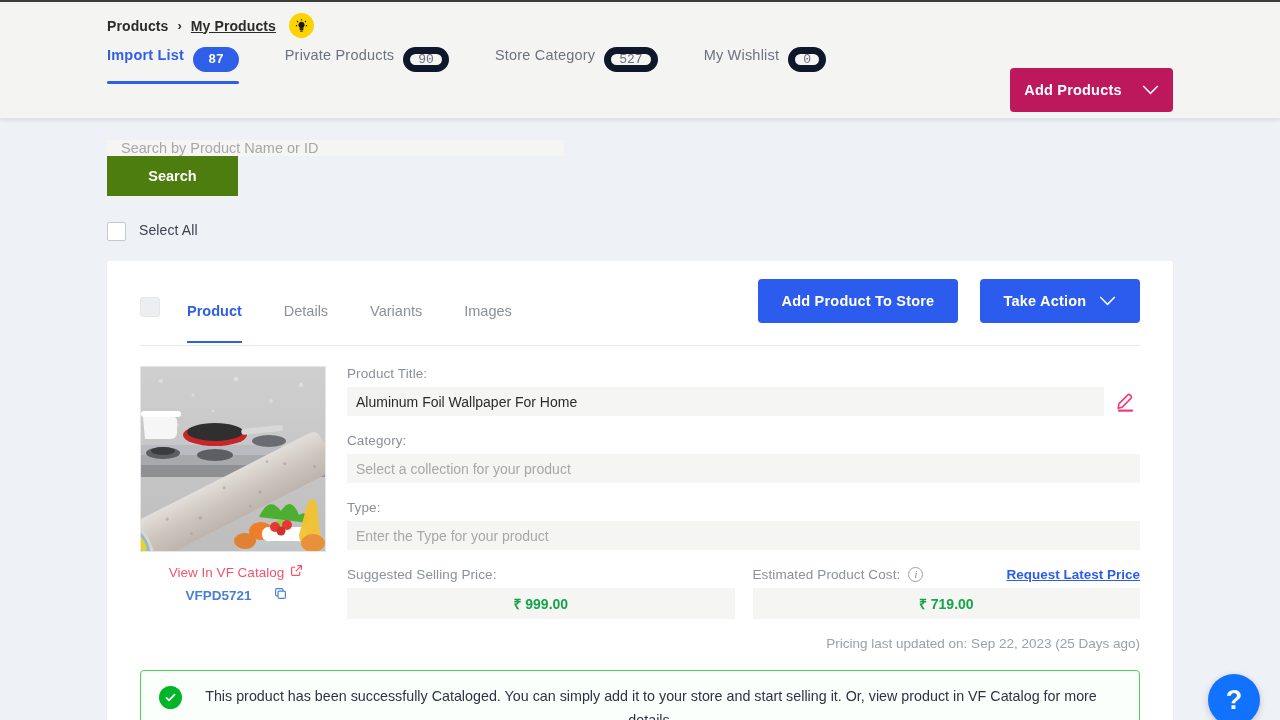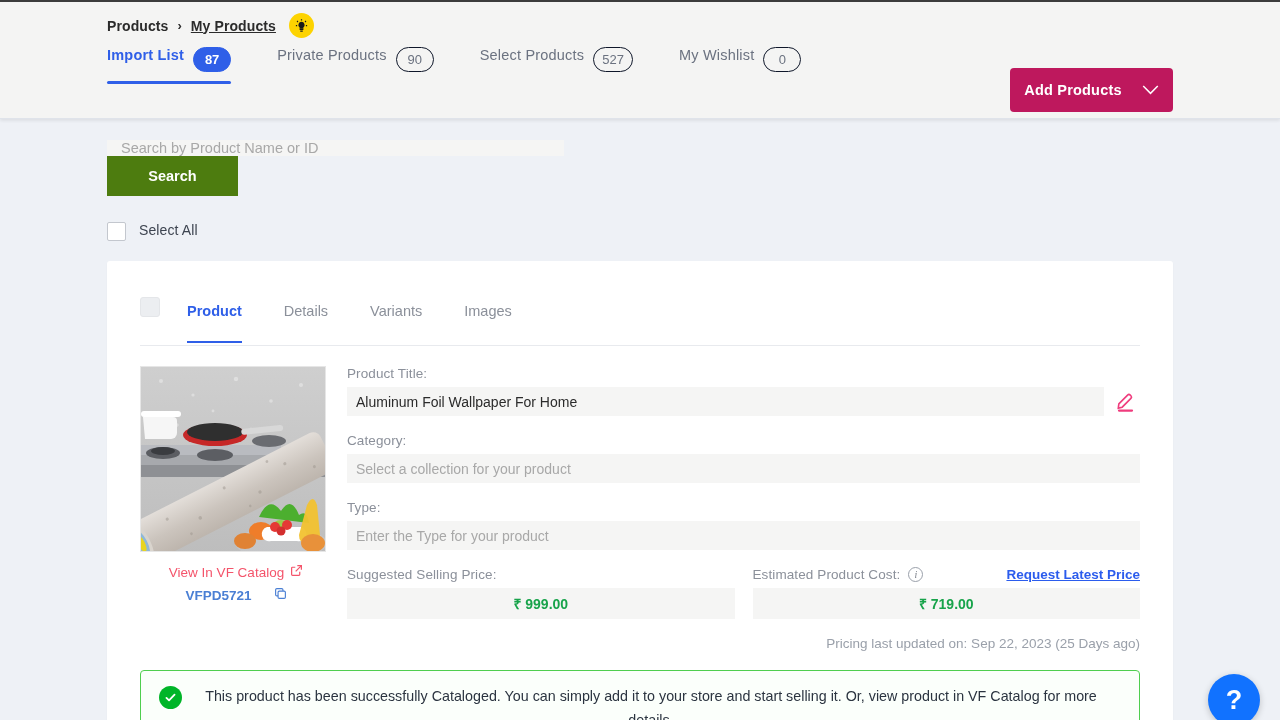--- a/index.html
+++ b/index.html
@@ -33,23 +33,23 @@
     justify-content: center; margin-left: 4px; font-size: 14px; line-height: 1;
   }
   .bulb svg { display:block; }
 
   .tabs { display: flex; align-items: flex-start; gap: 46px; margin-top: 21px; }
   .tab { display: flex; gap: 9px; padding-bottom: 12px; cursor: pointer; position: relative; }
   .tab-label { font-size: 14.5px; color: #6b7280; letter-spacing: .2px; }
   .tab.active .tab-label { color: #2f5fe8; font-weight: bold; }
   .tab-badge {
     min-width: 38px; height: 25px; border-radius: 13px;
-    border: 1px solid #0f172a; color: #6b7280;
+    border: 7px solid #0f172a; color: #6b7280;
     font-size: 13px; display: flex; align-items: center; justify-content: center;
-    padding: 0 8px; background: transparent;
+    padding: 0 8px; background: transparent; font-family: Liberation Mono, monospace;
   }
   .tab.active .tab-badge {
     background: #2f5fe8; border-color: #2f5fe8; color: #fff; font-weight: bold;
   }
   .tab.active::after {
     content: ""; position: absolute; left: 0; right: 0; bottom: 0;
     height: 3px; background: #2f5fe8; border-radius: 2px;
   }
   .add-products-btn {
     position: absolute; right: 107px; top: 66px;
@@ -213,21 +213,21 @@
   <div class="tabs">
     <div class="tab active">
       <span class="tab-label">Import List</span>
       <span class="tab-badge">87</span>
     </div>
     <div class="tab">
       <span class="tab-label">Private Products</span>
       <span class="tab-badge">90</span>
     </div>
     <div class="tab">
-      <span class="tab-label">Select Products</span>
+      <span class="tab-label">Store Category</span>
       <span class="tab-badge">527</span>
     </div>
     <div class="tab">
       <span class="tab-label">My Wishlist</span>
       <span class="tab-badge">0</span>
     </div>
   </div>
 
   <button class="add-products-btn">
     <span>Add Products</span>
@@ -251,20 +251,31 @@
 
 <div class="card">
 
   <div class="card-head">
     <div class="card-cb"></div>
     <div class="card-tabs">
       <span class="ctab active">Product</span>
       <span class="ctab">Details</span>
       <span class="ctab">Variants</span>
       <span class="ctab">Images</span>
+    </div>
+    <div class="card-actions">
+      <button class="btn-blue btn-add-store">Add Product To Store</button>
+      <button class="btn-blue btn-take-action">
+        <span>Take Action</span>
+        <span>
+          <svg class="caret-outline" viewBox="0 0 18 11" fill="none" stroke="#ffffff" stroke-width="1.6">
+            <path d="M1 1l8 8.2L17 1"></path>
+          </svg>
+        </span>
+      </button>
     </div>
   </div>
 
   <div class="divider"></div>
 
   <div class="card-body">
 
     <div class="left-col">
       <div class="prod-img">
         <svg width="186" height="186" viewBox="0 0 186 186">

